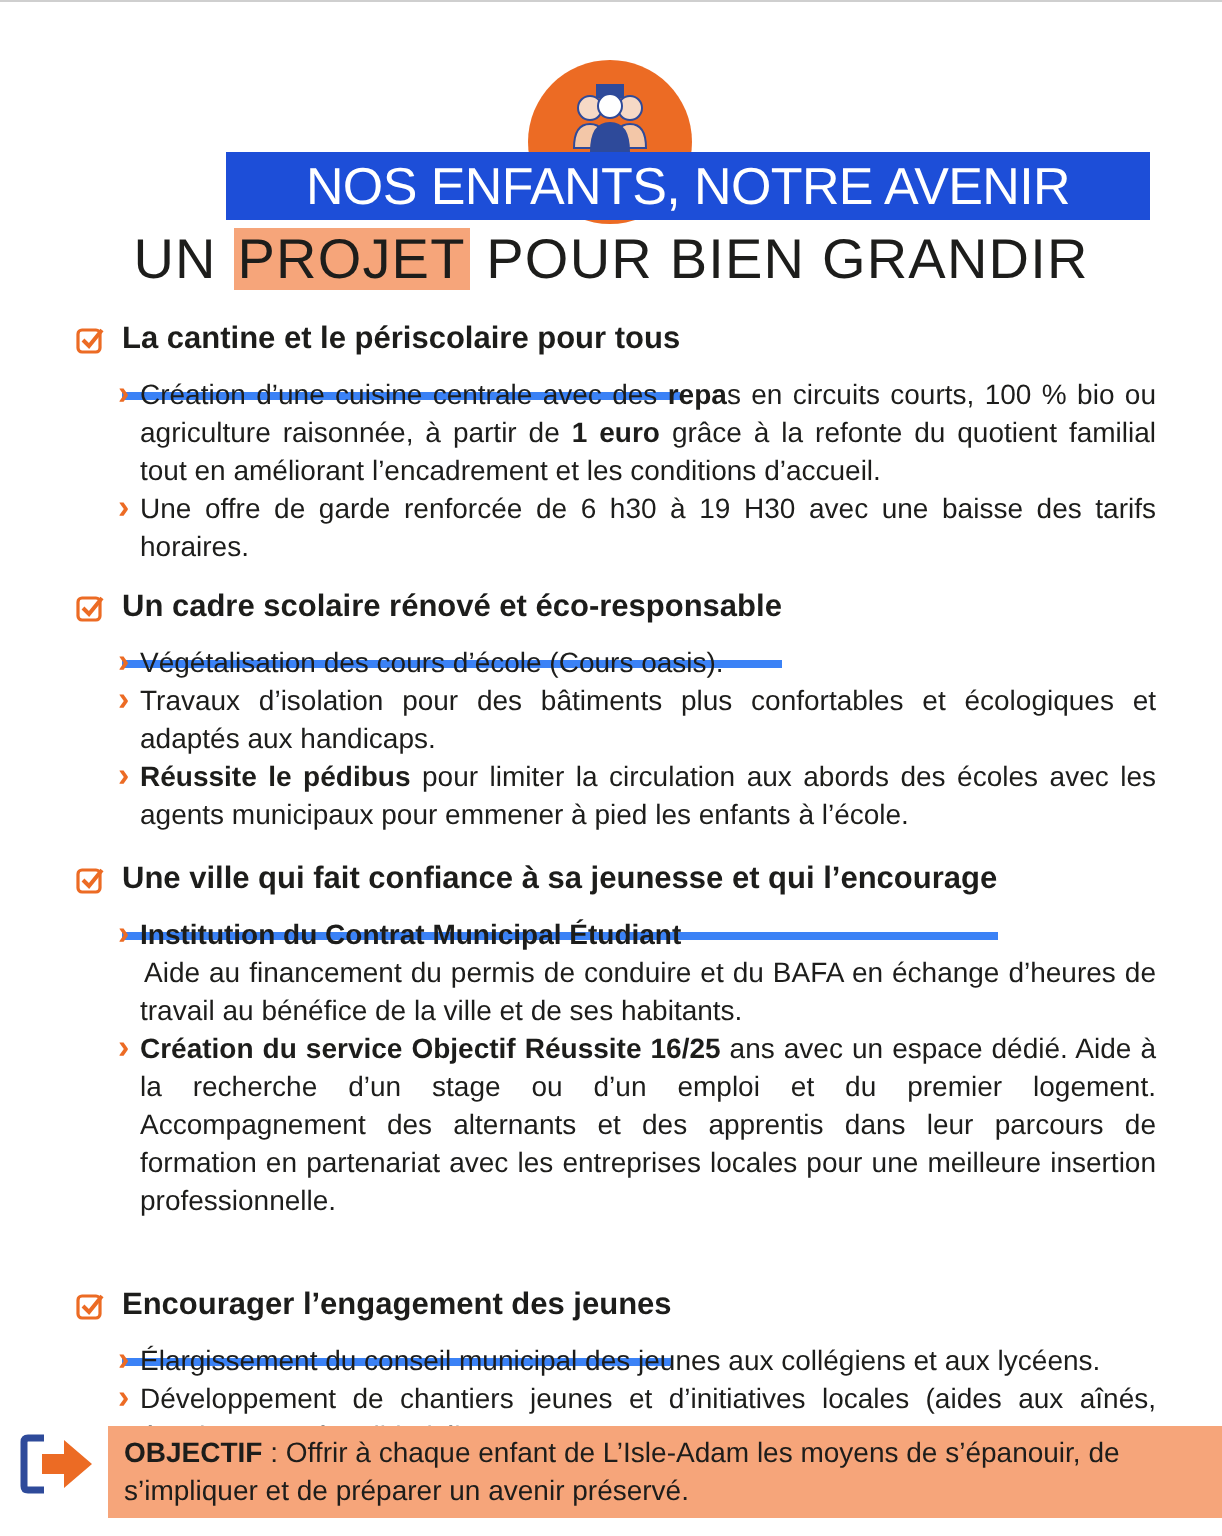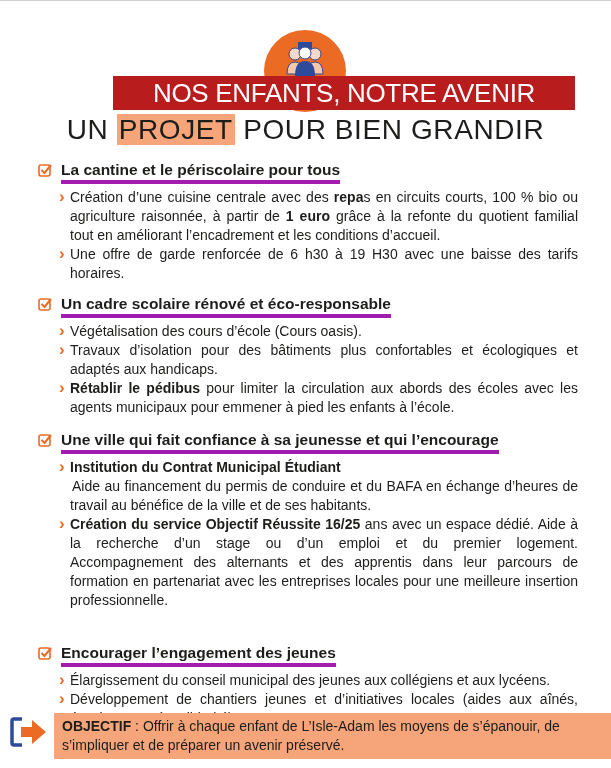--- a/index.html
+++ b/index.html
@@ -2,31 +2,31 @@
 <html><head>
 <meta charset="utf-8">
 <style>
   * { box-sizing: border-box; margin: 0; padding: 0; }
   html, body { width: 611px; height: 768px; background: #ffffff; overflow: hidden; }
   body { position: relative; font-family: "Liberation Sans", sans-serif; color: #1d1d1b; }
   .topline { position: absolute; left: 0; top: 0; width: 611px; height: 1px; background: #cfcfcf; }
 
   .dome { position: absolute; left: 264px; top: 30px; width: 82px; height: 82px; border-radius: 50%; background: #ec6b24; }
   .dome-icon { position: absolute; left: 284px; top: 40px; width: 42px; height: 36px; }
-  .banner { position: absolute; left: 113px; top: 76px; width: 462px; height: 34px; background: #b91c1c;
+  .banner { position: absolute; left: 113px; top: 76px; width: 462px; height: 34px; background: #1d4ed8;
             color: #fff; font-size: 26px; text-align: center; line-height: 34px; letter-spacing: -0.3px; white-space: nowrap; }
   .subtitle { position: absolute; left: 0; top: 113px; width: 611px; text-align: center; font-size: 28px;
               letter-spacing: 0.6px; color: #1d1d1b; line-height: 34px; white-space: nowrap; }
   .hl { background: #f6a57a; padding: 0 2px; }
 
   .section { position: absolute; left: 38px; width: 540px; }
   .sec-head { position: relative; height: 22px; }
   .check { position: absolute; left: 0; top: 3px; width: 14px; height: 14px; }
   .sec-title { position: absolute; left: 23px; top: 0; font-weight: bold; font-size: 15.5px; line-height: 20px;
-               white-space: nowrap; padding-bottom: 0; border-bottom: 4px solid #a21caf; }
+               white-space: nowrap; padding-bottom: 16px; border-bottom: 4px solid #3b82f6; }
   .items { position: relative; margin-top: 6px; padding-left: 24px; }
   .item { position: relative; padding-left: 8px; font-size: 14px; line-height: 19px; text-align: justify; }
   .item::before { content: "›"; position: absolute; left: -3px; top: -1px; color: #ec6b24; font-size: 17px; font-weight: bold; }
   .item b { font-weight: bold; }
   .sub { display: block; text-indent: 2px; }
 
   .obj-icon { position: absolute; left: 10px; top: 716px; width: 40px; height: 32px; }
   .obj-box { position: absolute; left: 54px; top: 713px; width: 578px; height: 46px; background: #f6a57a;
              padding: 4px 8px; font-size: 14px; line-height: 19px; }
   .obj-box b { font-weight: bold; }
@@ -68,21 +68,21 @@
       <div class="sec-head">
         <svg class="check" viewBox="0 0 14 14">
           <rect x="1" y="2" width="11" height="11" rx="2" fill="none" stroke="#ec6b24" stroke-width="1.6"></rect>
           <path d="M3.5 7 L6.5 10 L13 2" fill="none" stroke="#ec6b24" stroke-width="2"></path>
         </svg>
         <span class="sec-title">Un cadre scolaire rénové et éco-responsable</span>
       </div>
       <div class="items">
         <div class="item"><span> Végétalisation des cours d’école (Cours oasis).</span></div>
         <div class="item"><span>Travaux d’isolation pour des bâtiments plus confortables et écologiques et adaptés aux handicaps.</span></div>
-        <div class="item"><b>Rétablir le pédibus</b><span> pour limiter la circulation aux abords des écoles avec les agents municipaux pour emmener à pied les enfants à l’école.</span></div>
+        <div class="item"><b>Réussite le pédibus</b><span> pour limiter la circulation aux abords des écoles avec les agents municipaux pour emmener à pied les enfants à l’école.</span></div>
       </div>
     </div>
     <div class="section" style="top: 430px;">
       <div class="sec-head">
         <svg class="check" viewBox="0 0 14 14">
           <rect x="1" y="2" width="11" height="11" rx="2" fill="none" stroke="#ec6b24" stroke-width="1.6"></rect>
           <path d="M3.5 7 L6.5 10 L13 2" fill="none" stroke="#ec6b24" stroke-width="2"></path>
         </svg>
         <span class="sec-title">Une ville qui fait confiance à sa jeunesse et qui l’encourage</span>
       </div>

